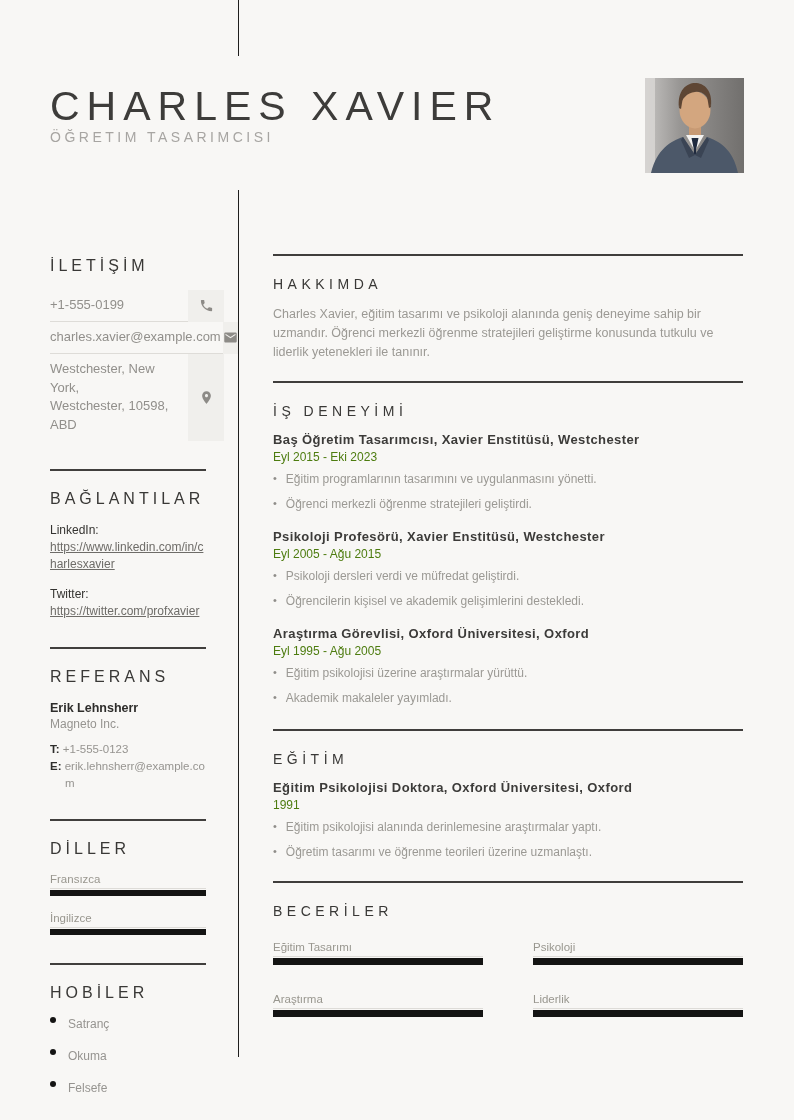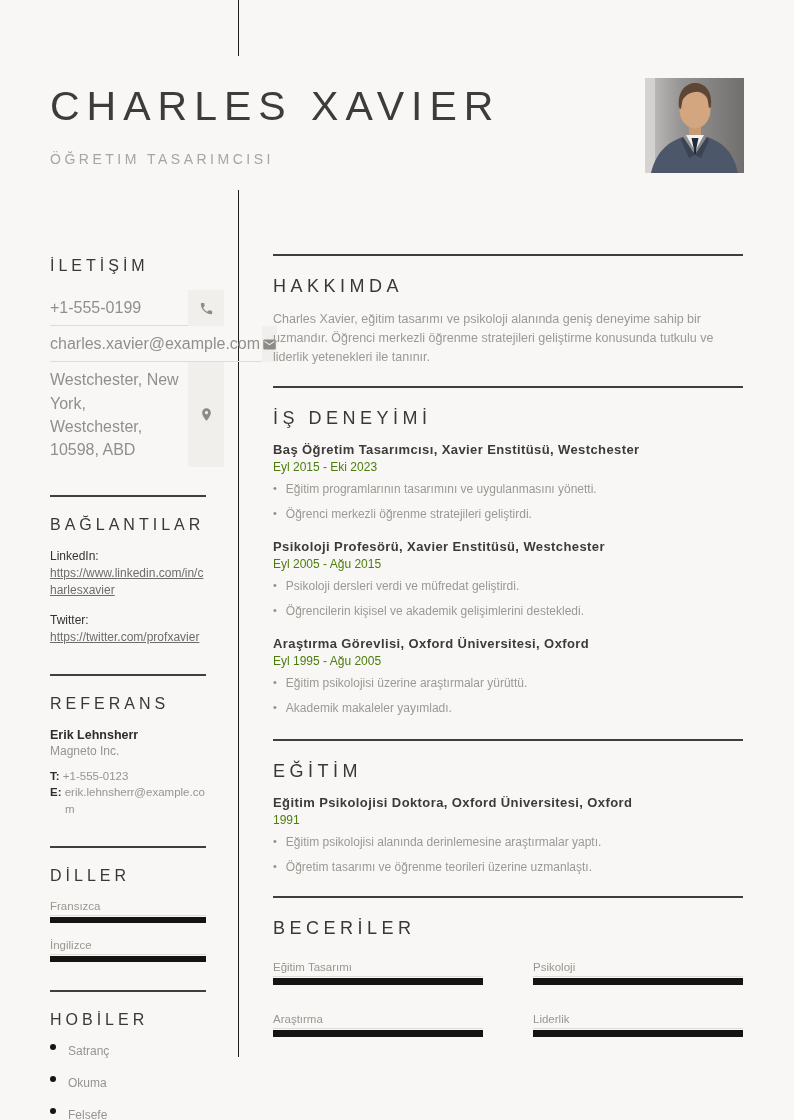--- a/index.html
+++ b/index.html
@@ -9,36 +9,36 @@
     background:#f8f7f5; font-family:"Liberation Sans", sans-serif;
     overflow:hidden; color:#3c3b39;
   }
   
   .vline-top  { position:absolute; left:238px; top:0;    width:1px; height:56px;  background:#1f1e1d; }
   .vline-main { position:absolute; left:238px; top:190px; width:1px; height:867px; background:#1f1e1d; }
 
   
   .header { position:absolute; left:50px; top:84px; width:560px; }
   .name  { font-size:41px; font-weight:400; letter-spacing:7px; color:#3d3c3a; line-height:1.1; white-space:nowrap; }
-  .role  { margin-top:22px; font-size:14px; letter-spacing:3.5px; color:#a7a5a2; }
+  .role  { margin-top:0; font-size:14px; letter-spacing:3.5px; color:#a7a5a2; }
   .photo { position:absolute; left:645px; top:78px; width:99px; height:95px; }
   .photo svg { display:block; }
 
   
   .sidebar { position:absolute; left:50px; top:256px; width:156px; }
   .side-heading {
     font-size:16px; font-weight:500; letter-spacing:4px; color:#393836;
     line-height:1.25; word-break:break-all; margin-bottom:14px;
   }
   .side-rule { height:2px; background:#413f3d; margin:28px 0 18px 0; }
 
   .contact-list { width:174px; }
   .contact-row { display:flex; align-items:stretch; }
   .contact-text {
-    flex:1; font-size:16px; color:#918f8b; line-height:1.45;
+    flex:1; font-size:13px; color:#918f8b; line-height:1.45;
     border-bottom:1px solid #dedcd8; display:flex; align-items:center; padding:6px 2px 6px 0;
   }
   .contact-row:last-child .contact-text { border-bottom:none; }
   .contact-icon-cell {
     width:36px; background:#f0efec; display:flex; align-items:center; justify-content:center;
   }
   .contact-icon-cell svg { width:15px; height:15px; fill:#8d8b87; }
 
   .link-block { margin-bottom:14px; }
   .link-label { font-size:12px; color:#343330; margin-bottom:2px; }
@@ -53,21 +53,21 @@
   .meter-label { font-size:11.5px; color:#99978f; padding-bottom:3px; border-bottom:1px solid #dedcd8; }
   .meter-bar   { height:6px; background:#141413; margin-top:1px; }
 
   .hobby-list { list-style:none; }
   .hobby-item { display:flex; align-items:flex-start; gap:12px; margin-bottom:18px; font-size:12px; color:#969490; }
   .hobby-dot  { width:6px; height:6px; border-radius:50%; background:#141413; flex:none; }
 
   
   .main { position:absolute; left:273px; top:254px; width:470px; }
   .section { border-top:2px solid #403e3c; padding-top:20px; }
-  .section-heading { font-size:18px; font-weight:500; letter-spacing:4.5px; color:#393836; margin-bottom:13px; }
+  .section-heading { font-size:14px; font-weight:500; letter-spacing:4.5px; color:#393836; margin-bottom:13px; }
   .about-text { font-size:12.5px; color:#9b9994; line-height:1.5; margin-bottom:20px; }
 
   .entry { margin-bottom:16px; }
   .entry-title { font-size:13px; font-weight:bold; letter-spacing:0.4px; color:#3c3b39; margin-bottom:3px; }
   .entry-dates { font-size:12px; color:#4d7c0f; margin-bottom:6px; }
   .bullet-row  { display:flex; gap:9px; margin-bottom:7px; }
   .bullet-dot  { color:#8f8d89; font-size:11px; line-height:1.5; flex:none; }
   .bullet-text { font-size:12px; color:#9b9994; line-height:1.5; }
 
   .skills-grid {

